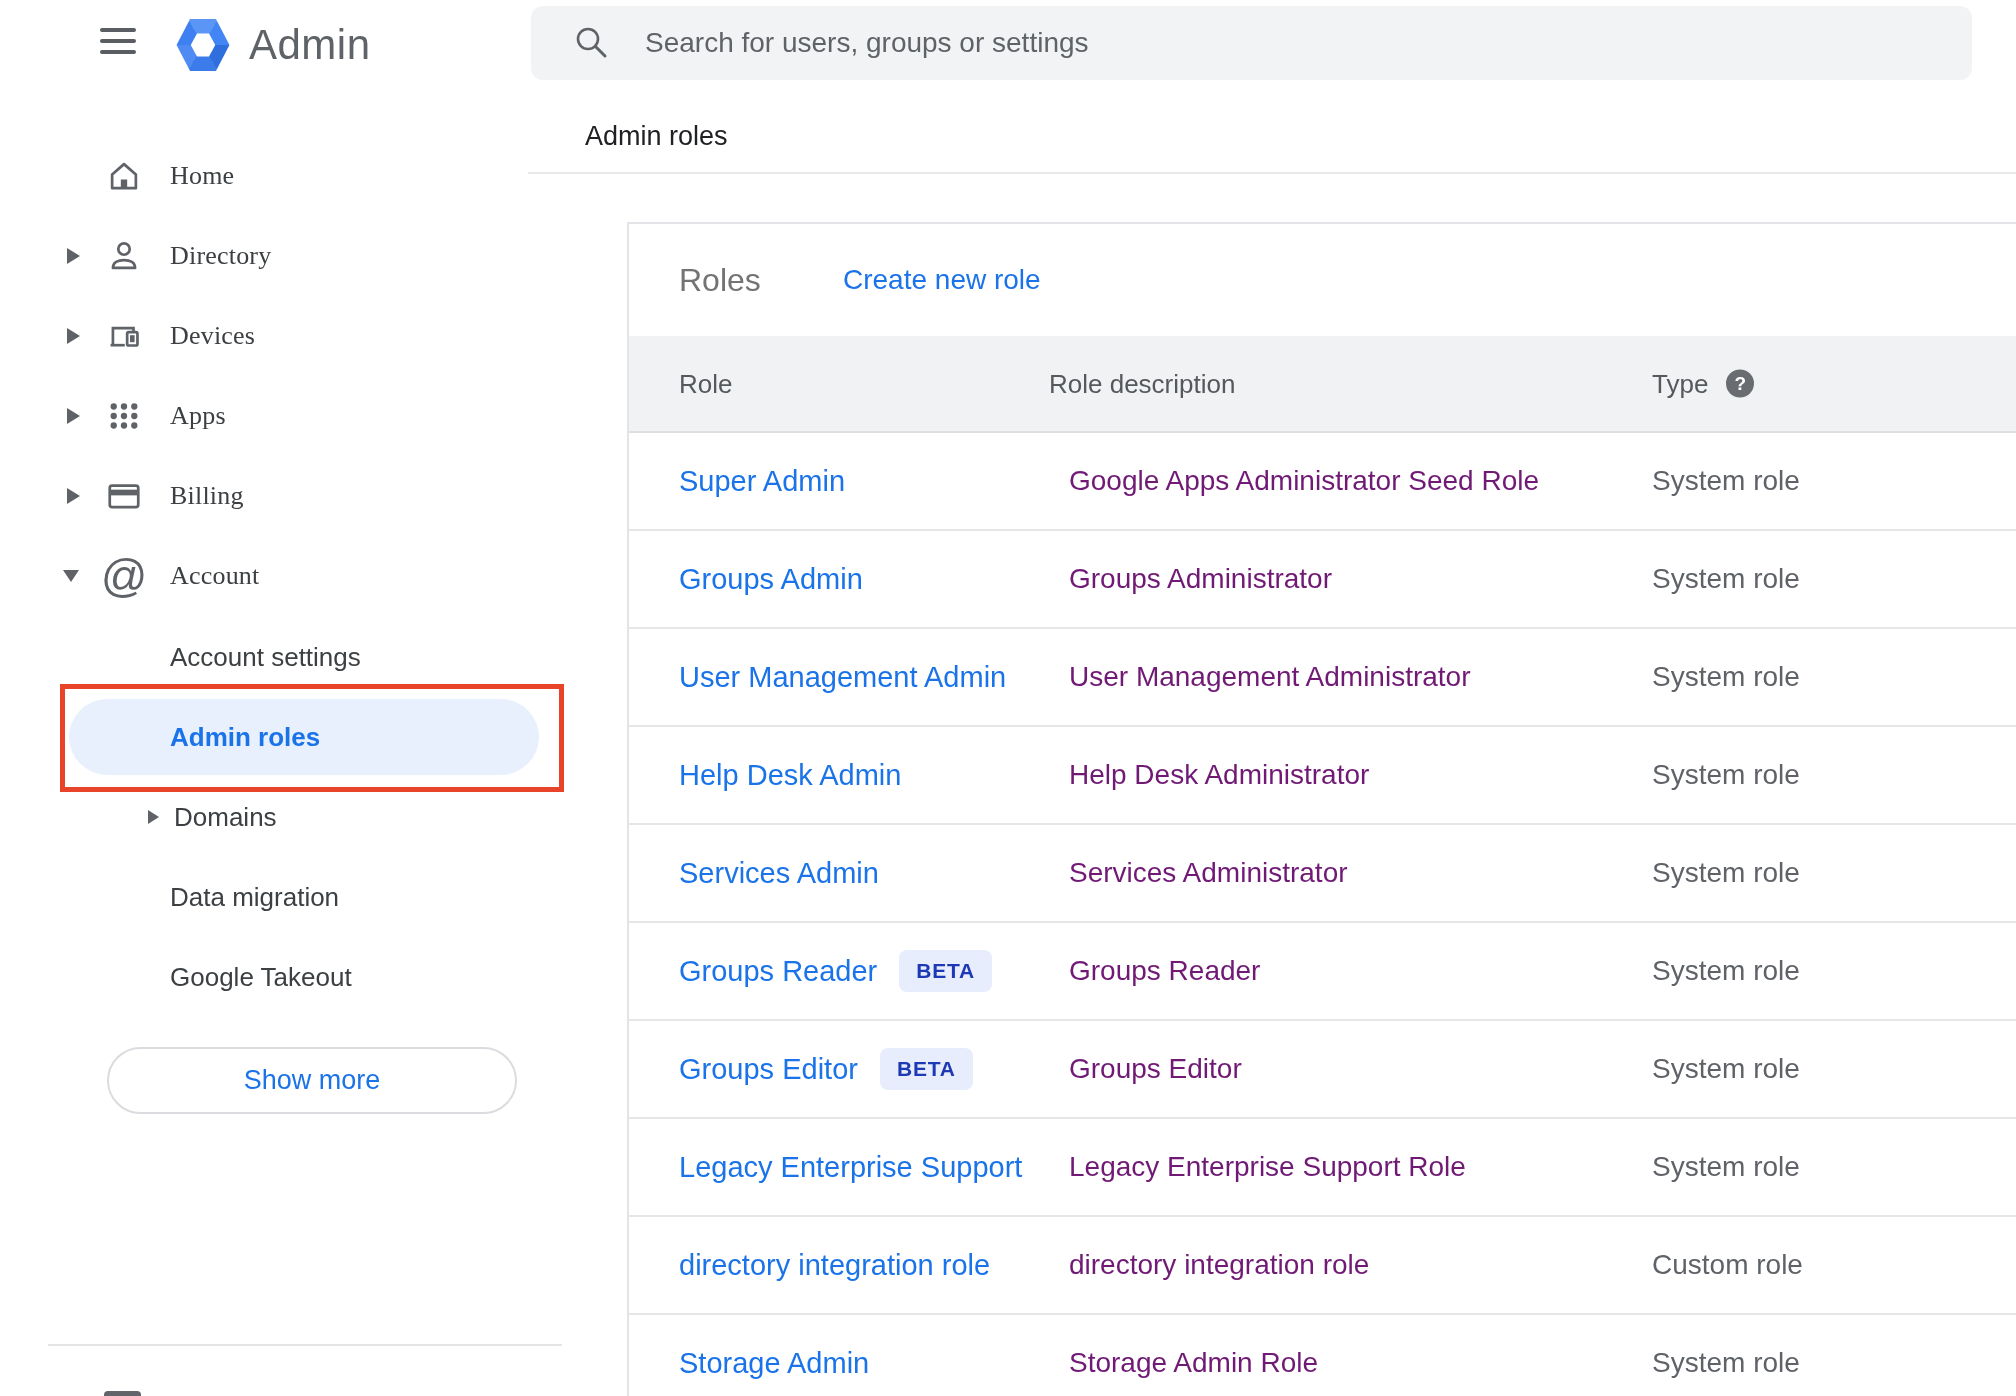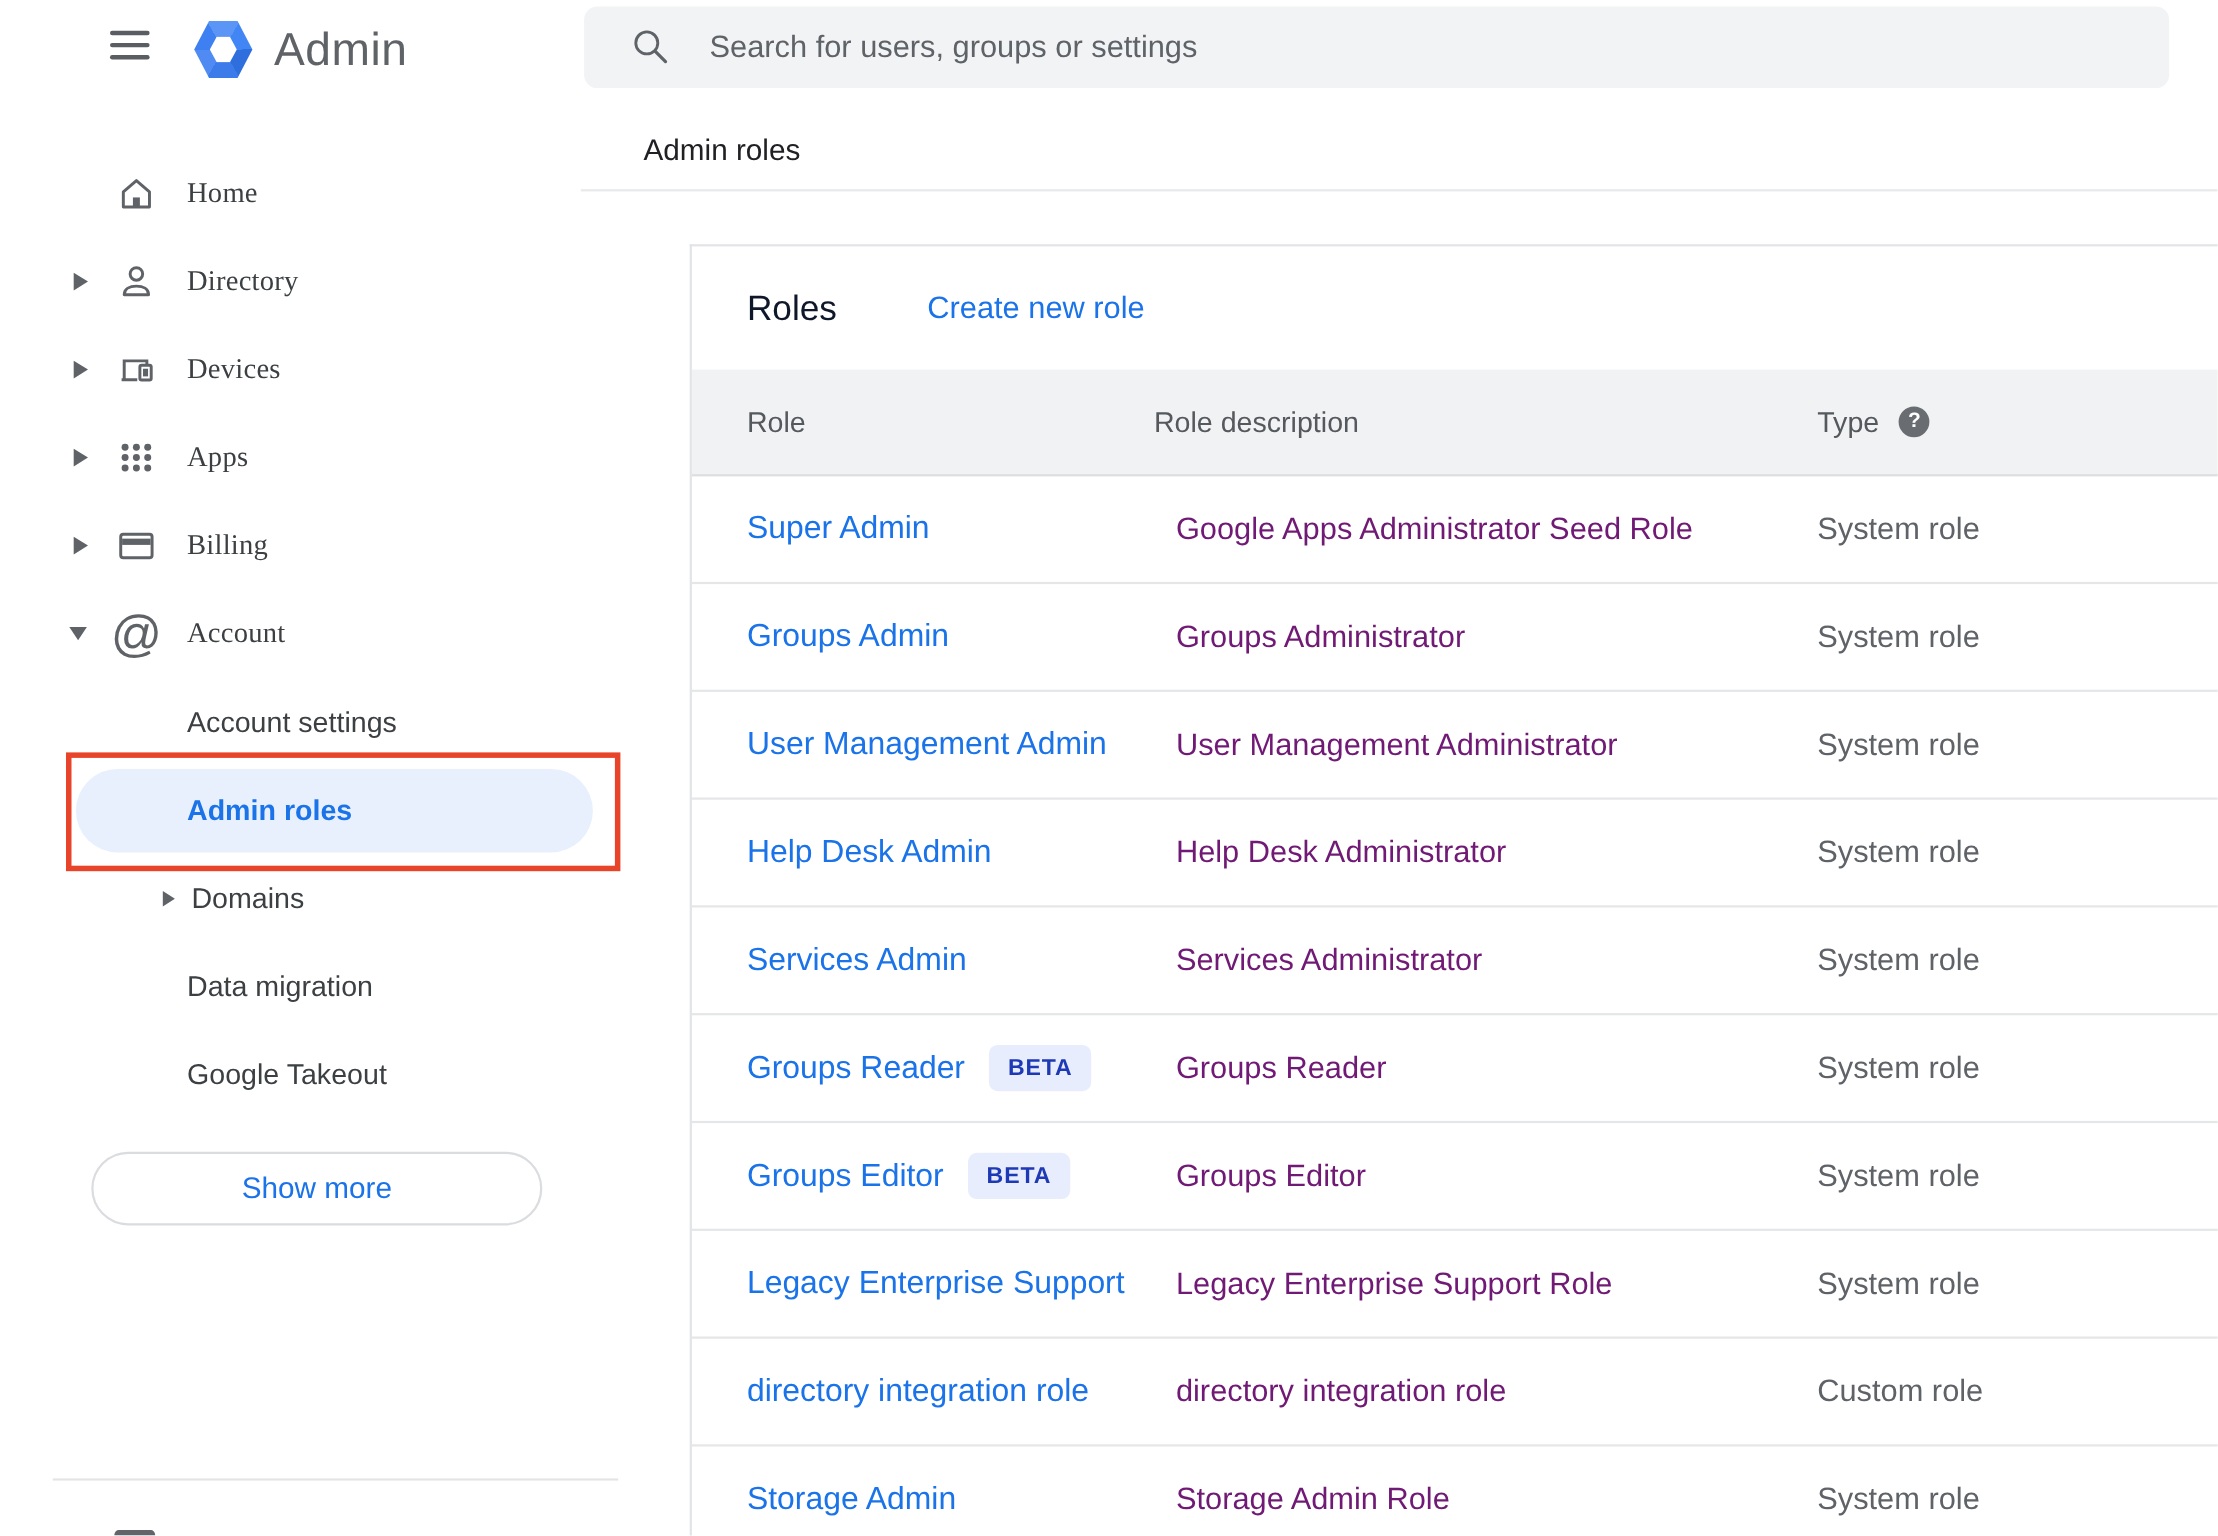--- a/index.html
+++ b/index.html
@@ -43,21 +43,21 @@
     font-size:26px; font-weight:500; color:#3c4043; letter-spacing:0.2px;font-family:Liberation Serif, serif; }
 
   .sub-item { position:absolute; left:0; width:514px; height:80px; cursor:pointer; }
   .sub-label { position:absolute; left:122px; top:50%; transform:translateY(-50%); font-size:26px; color:#3c4043; }
   .sub-item.indent .sub-label { left:126px; }
   .active-pill { position:absolute; left:21px; top:2px; width:470px; height:76px; border-radius:38px; background:#e8f0fe; }
   .sub-item.active .sub-label { color:#1a73e8; font-weight:700; }
   .annotation-box { position:absolute; left:12px; top:684px; width:504px; height:108px;
     border:5px solid #e8442a; background:transparent; z-index:5; }
 
-  .show-more { position:absolute; left:35px; top:1047px; width:410px; height:67px; border-radius:34px;
+  .show-more { position:absolute; left:59px; top:1047px; width:410px; height:67px; border-radius:34px;
     border:2px solid #dadce0; background:#fff; color:#1a73e8; font-size:27px; font-weight:500;
     font-family:inherit; cursor:pointer; }
   .sidebar-divider { position:absolute; left:0; top:1344px; width:514px; height:2px; background:#e4e4e4; }
   .clipped-icon { position:absolute; left:56px; top:1391px; width:37px; height:5px; background:#616468; border-radius:4px 4px 0 0; }
 
   
   .searchbar { position:absolute; left:531px; top:6px; width:1441px; height:74px; background:#f2f3f4; border-radius:12px; }
   .search-icon { position:absolute; left:572px; top:23px; width:40px; height:40px; }
   .search-input { position:absolute; left:645px; top:6px; width:1300px; height:74px; border:none; background:transparent;
     font-size:28px; font-family:inherit; color:#202124; outline:none; }
@@ -65,21 +65,21 @@
 
   
   .breadcrumb { position:absolute; left:585px; top:121px; font-size:27px; color:#202124; }
   .content-divider { position:absolute; left:528px; top:172px; width:1488px; height:2px; background:#e8e9eb; }
 
   
   .card { position:absolute; left:627px; top:222px; width:1400px; height:1200px; background:#fff;
     border-top:2px solid #e2e4e7; border-left:2px solid #e2e4e7; }
   .card-header { position:relative; height:112px; }
   .card-title { position:absolute; left:50px; top:50%; transform:translateY(-50%);
-    font-size:32px; font-weight:500; color:#0f172a; }
+    font-size:32px; font-weight:500; color:#737373; }
   .create-link { position:absolute; left:214px; top:50%; transform:translateY(-50%);
     font-size:28px; color:#1a73e8; text-decoration:none; cursor:pointer; }
   .thead { position:relative; height:97px; background:#f1f2f3; border-bottom:2px solid #dddfe1; }
   .th { position:absolute; top:50%; transform:translateY(-50%); font-size:26px; color:#55585c;text-align:right; }
   .th.role { left:50px; }
   .th.desc { left:420px; }
   .th-type-wrap { position:absolute; left:1023px; top:50%; transform:translateY(-50%);
     display:flex; align-items:center; gap:18px; }
   .th-type-wrap .th-label { font-size:26px; color:#55585c; }
   .help-circle { width:28px; height:28px; border-radius:50%; background:#696c70; color:#fff;

